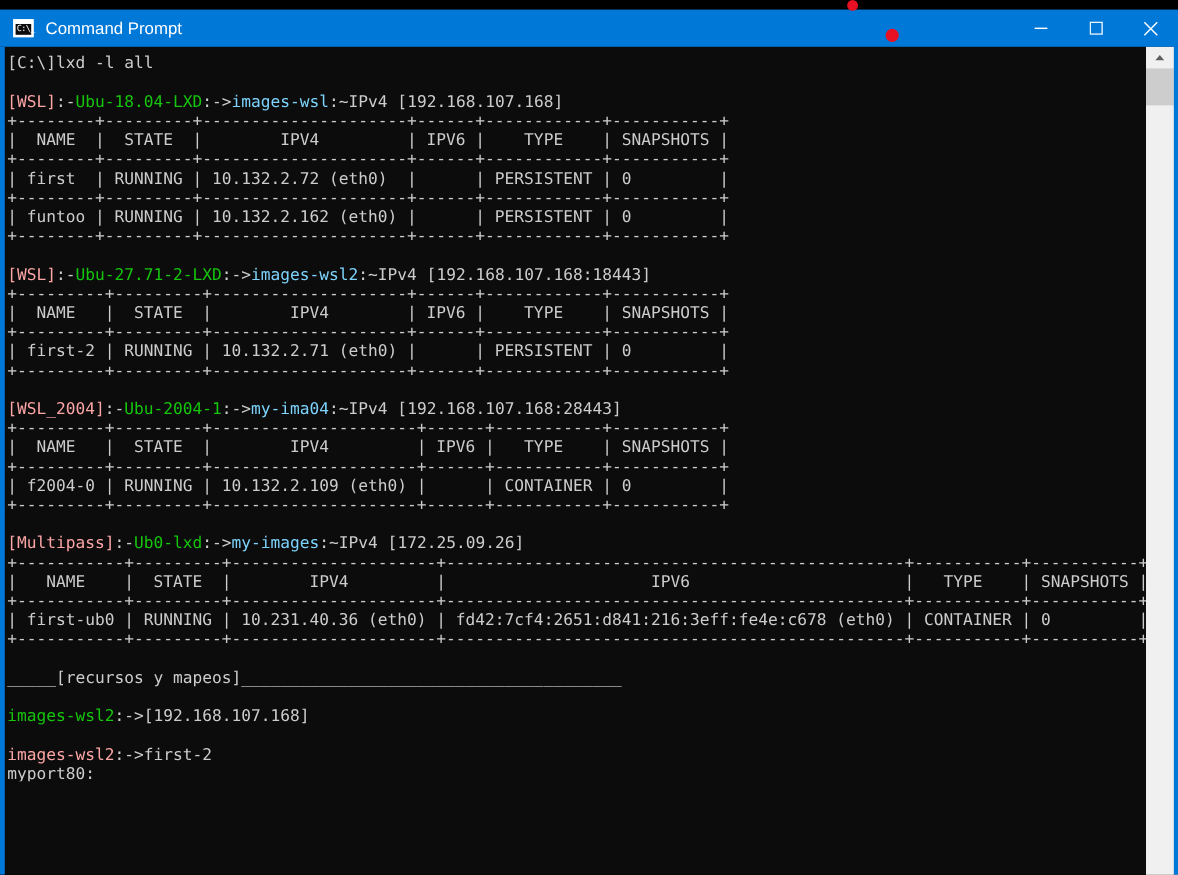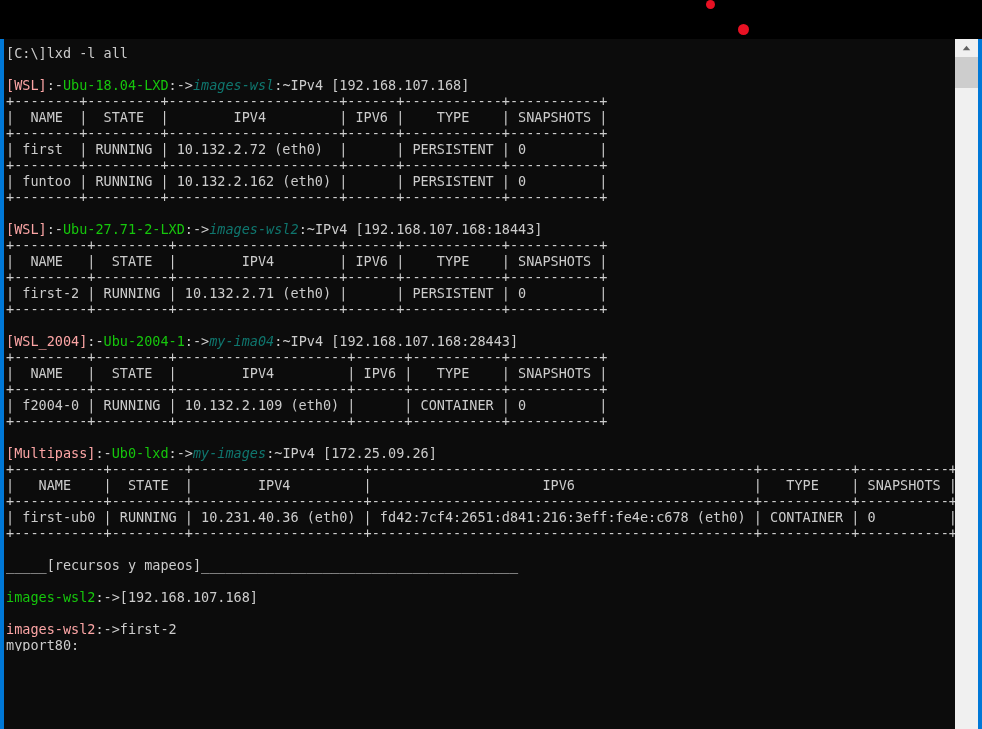--- a/index.html
+++ b/index.html
@@ -125,21 +125,21 @@
     padding: 0;
     font-family: "DejaVu Sans Mono", "Liberation Mono", monospace;
     font-size: 13.5px;
     line-height: 16px;
     color: #cccccc;
     white-space: pre;
     letter-spacing: 0px;
   }
   .c-red    { color: #fca5a5; }
   .c-green  { color: #16c60c; }
-  .c-cyan   { color: #0f766e; font-style: italic; }
+  .c-cyan   { color: #7dd3fc; }
   .c-white  { color: #cccccc; }
 
   
   #scrollbar {
     position: absolute;
     right: 0; top: 39px;
     width: 27px;
     height: 690px;
     background: #f0f0f0;
     border-right: 4px solid #0078d7;
@@ -169,20 +169,44 @@
     width: 23px;
     bottom: 0;
     background: #f0f0f0;
   }
 </style>
 </head>
 <body>
 
 <div id="window">
 
+  <div id="titlebar">
+    <div id="title-left">
+      <span id="cmd-icon">
+        <span class="inner"></span>
+        <span class="glyph">C:\_</span>
+      </span>
+      <span id="title-text">Command Prompt</span>
+    </div>
+    <div class="winbtn">
+      <svg width="11" height="11" viewBox="0 0 11 11" aria-hidden="true">
+        <rect x="0" y="5" width="11" height="1.2" fill="#ffffff"></rect>
+      </svg>
+    </div>
+    <div class="winbtn">
+      <svg width="11" height="11" viewBox="0 0 11 11" aria-hidden="true">
+        <rect x="0.5" y="0.5" width="10" height="10" fill="none" stroke="#ffffff" stroke-width="1.2"></rect>
+      </svg>
+    </div>
+    <div class="winbtn">
+      <svg width="12" height="12" viewBox="0 0 12 12" aria-hidden="true">
+        <path d="M0.6 0.6 L11.4 11.4 M11.4 0.6 L0.6 11.4" stroke="#ffffff" stroke-width="1.2"></path>
+      </svg>
+    </div>
+  </div>
 
   <div class="reddot" id="dot-top"></div>
   <div class="reddot" id="dot-title"></div>
 
   <div id="console-wrap">
     <div id="left-edge"></div>
     <div id="console">
       <pre id="term">[C:\]lxd -l all
 
 <span class="c-red">[WSL]</span><span class="c-white">:-</span><span class="c-green">Ubu-18.04-LXD</span><span class="c-white">:-&gt;</span><span class="c-cyan">images-wsl</span><span class="c-white">:~IPv4 [192.168.107.168]</span>

